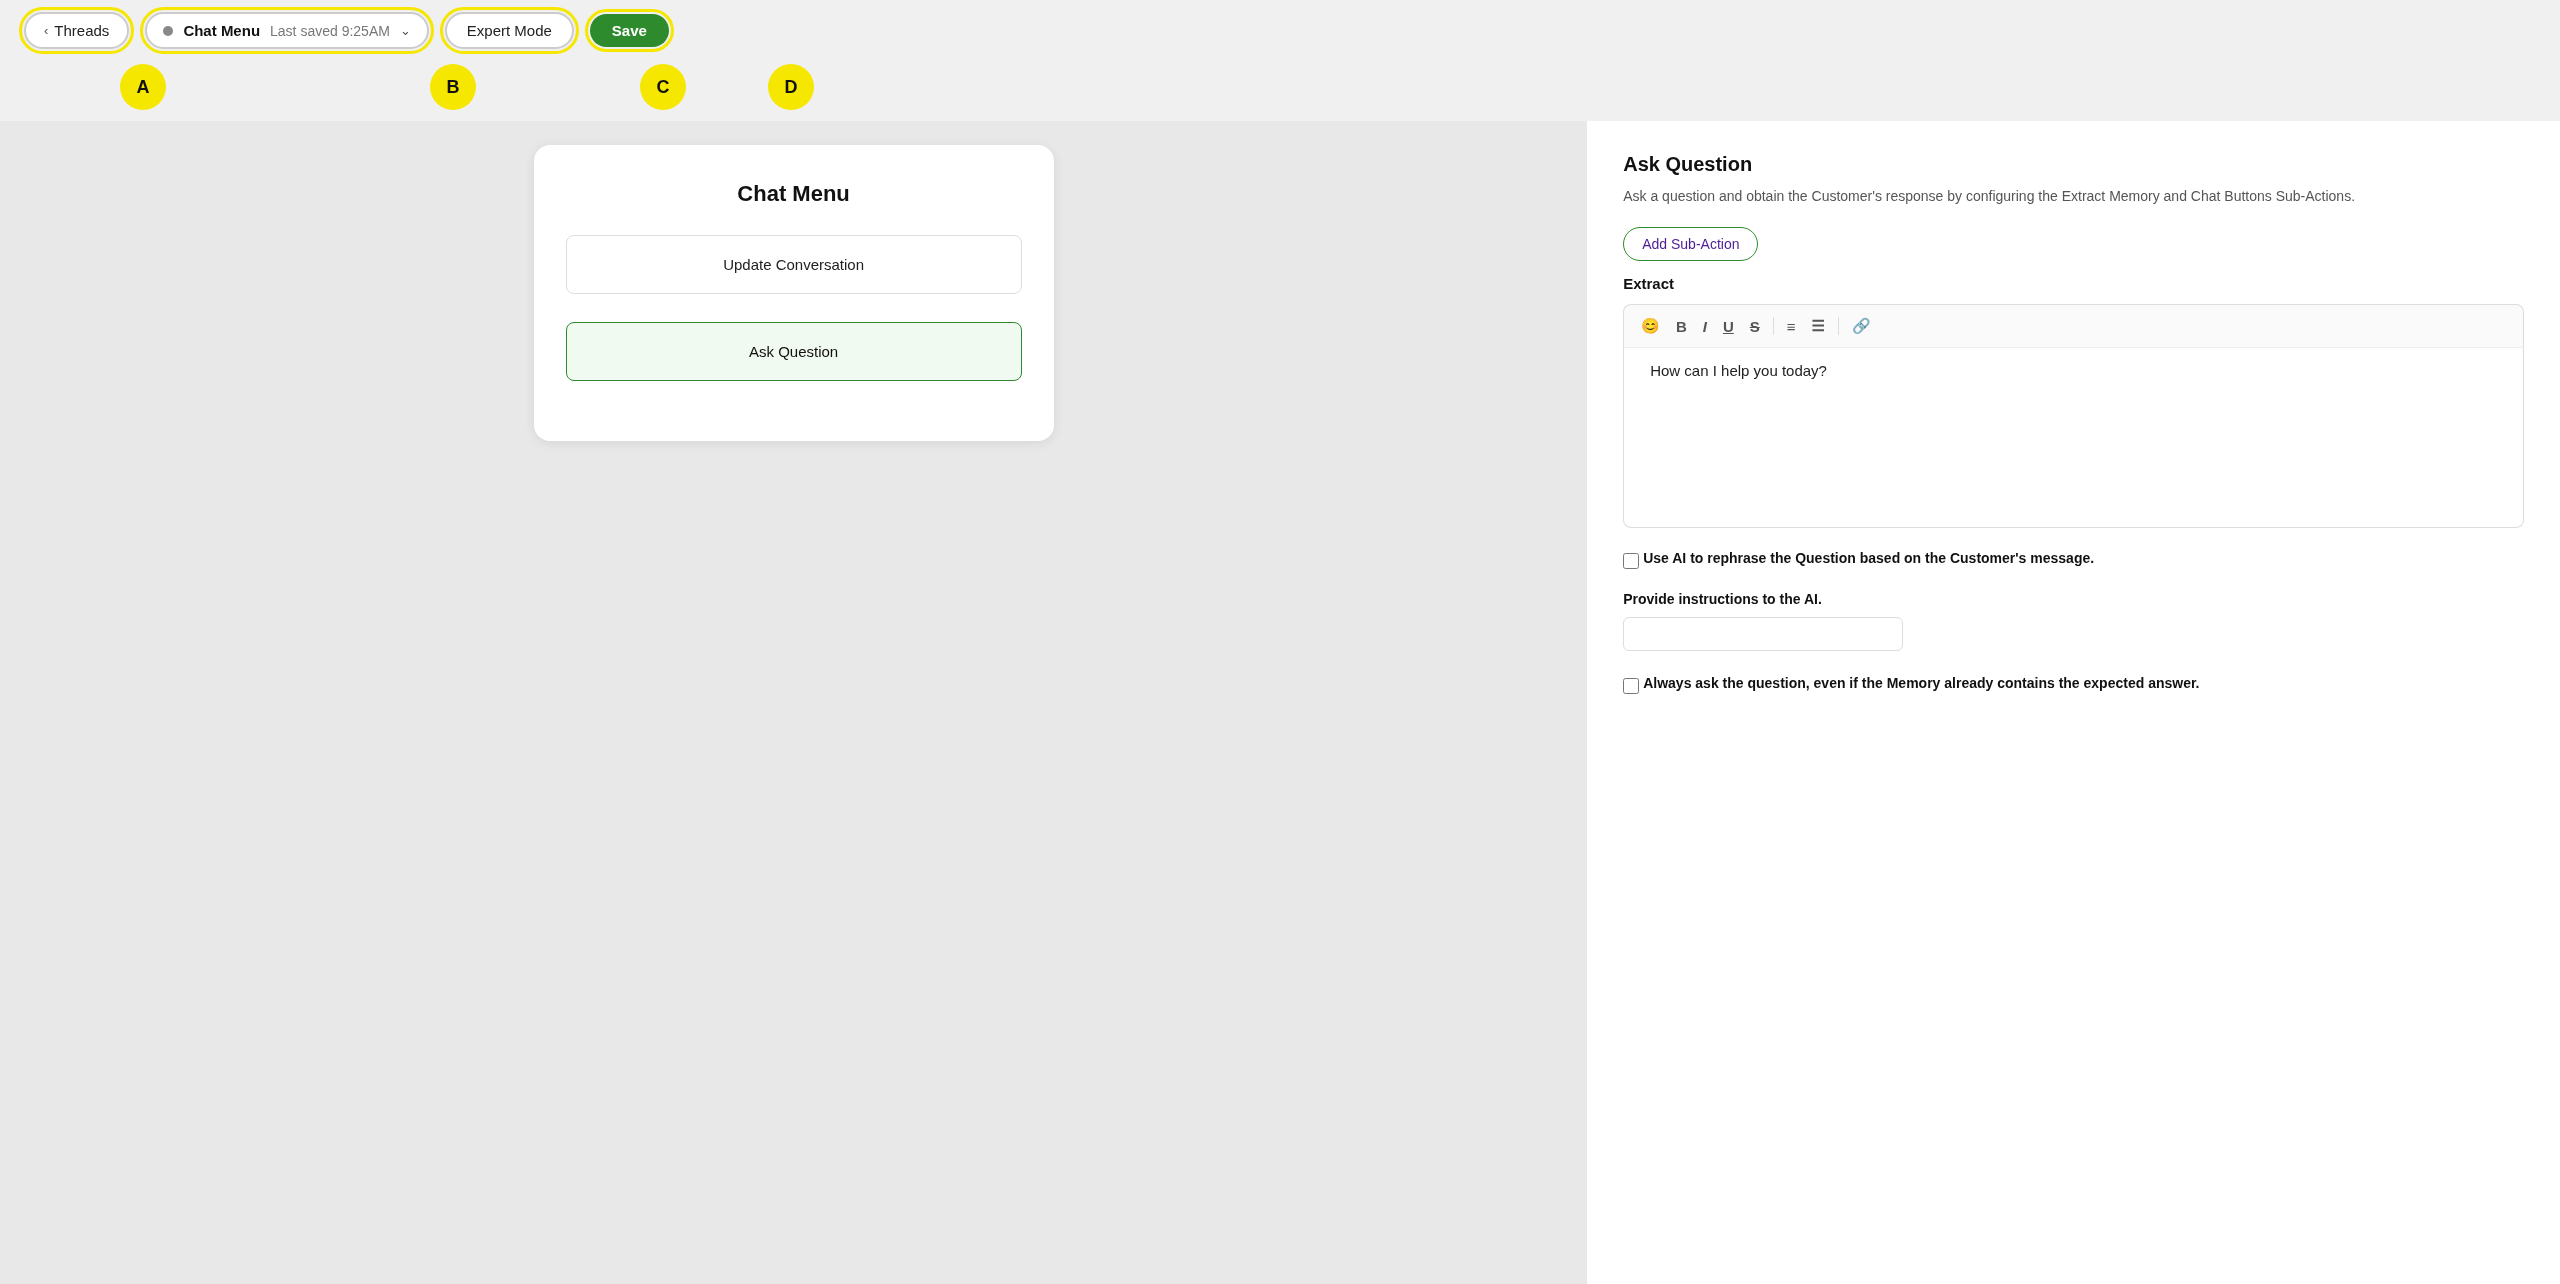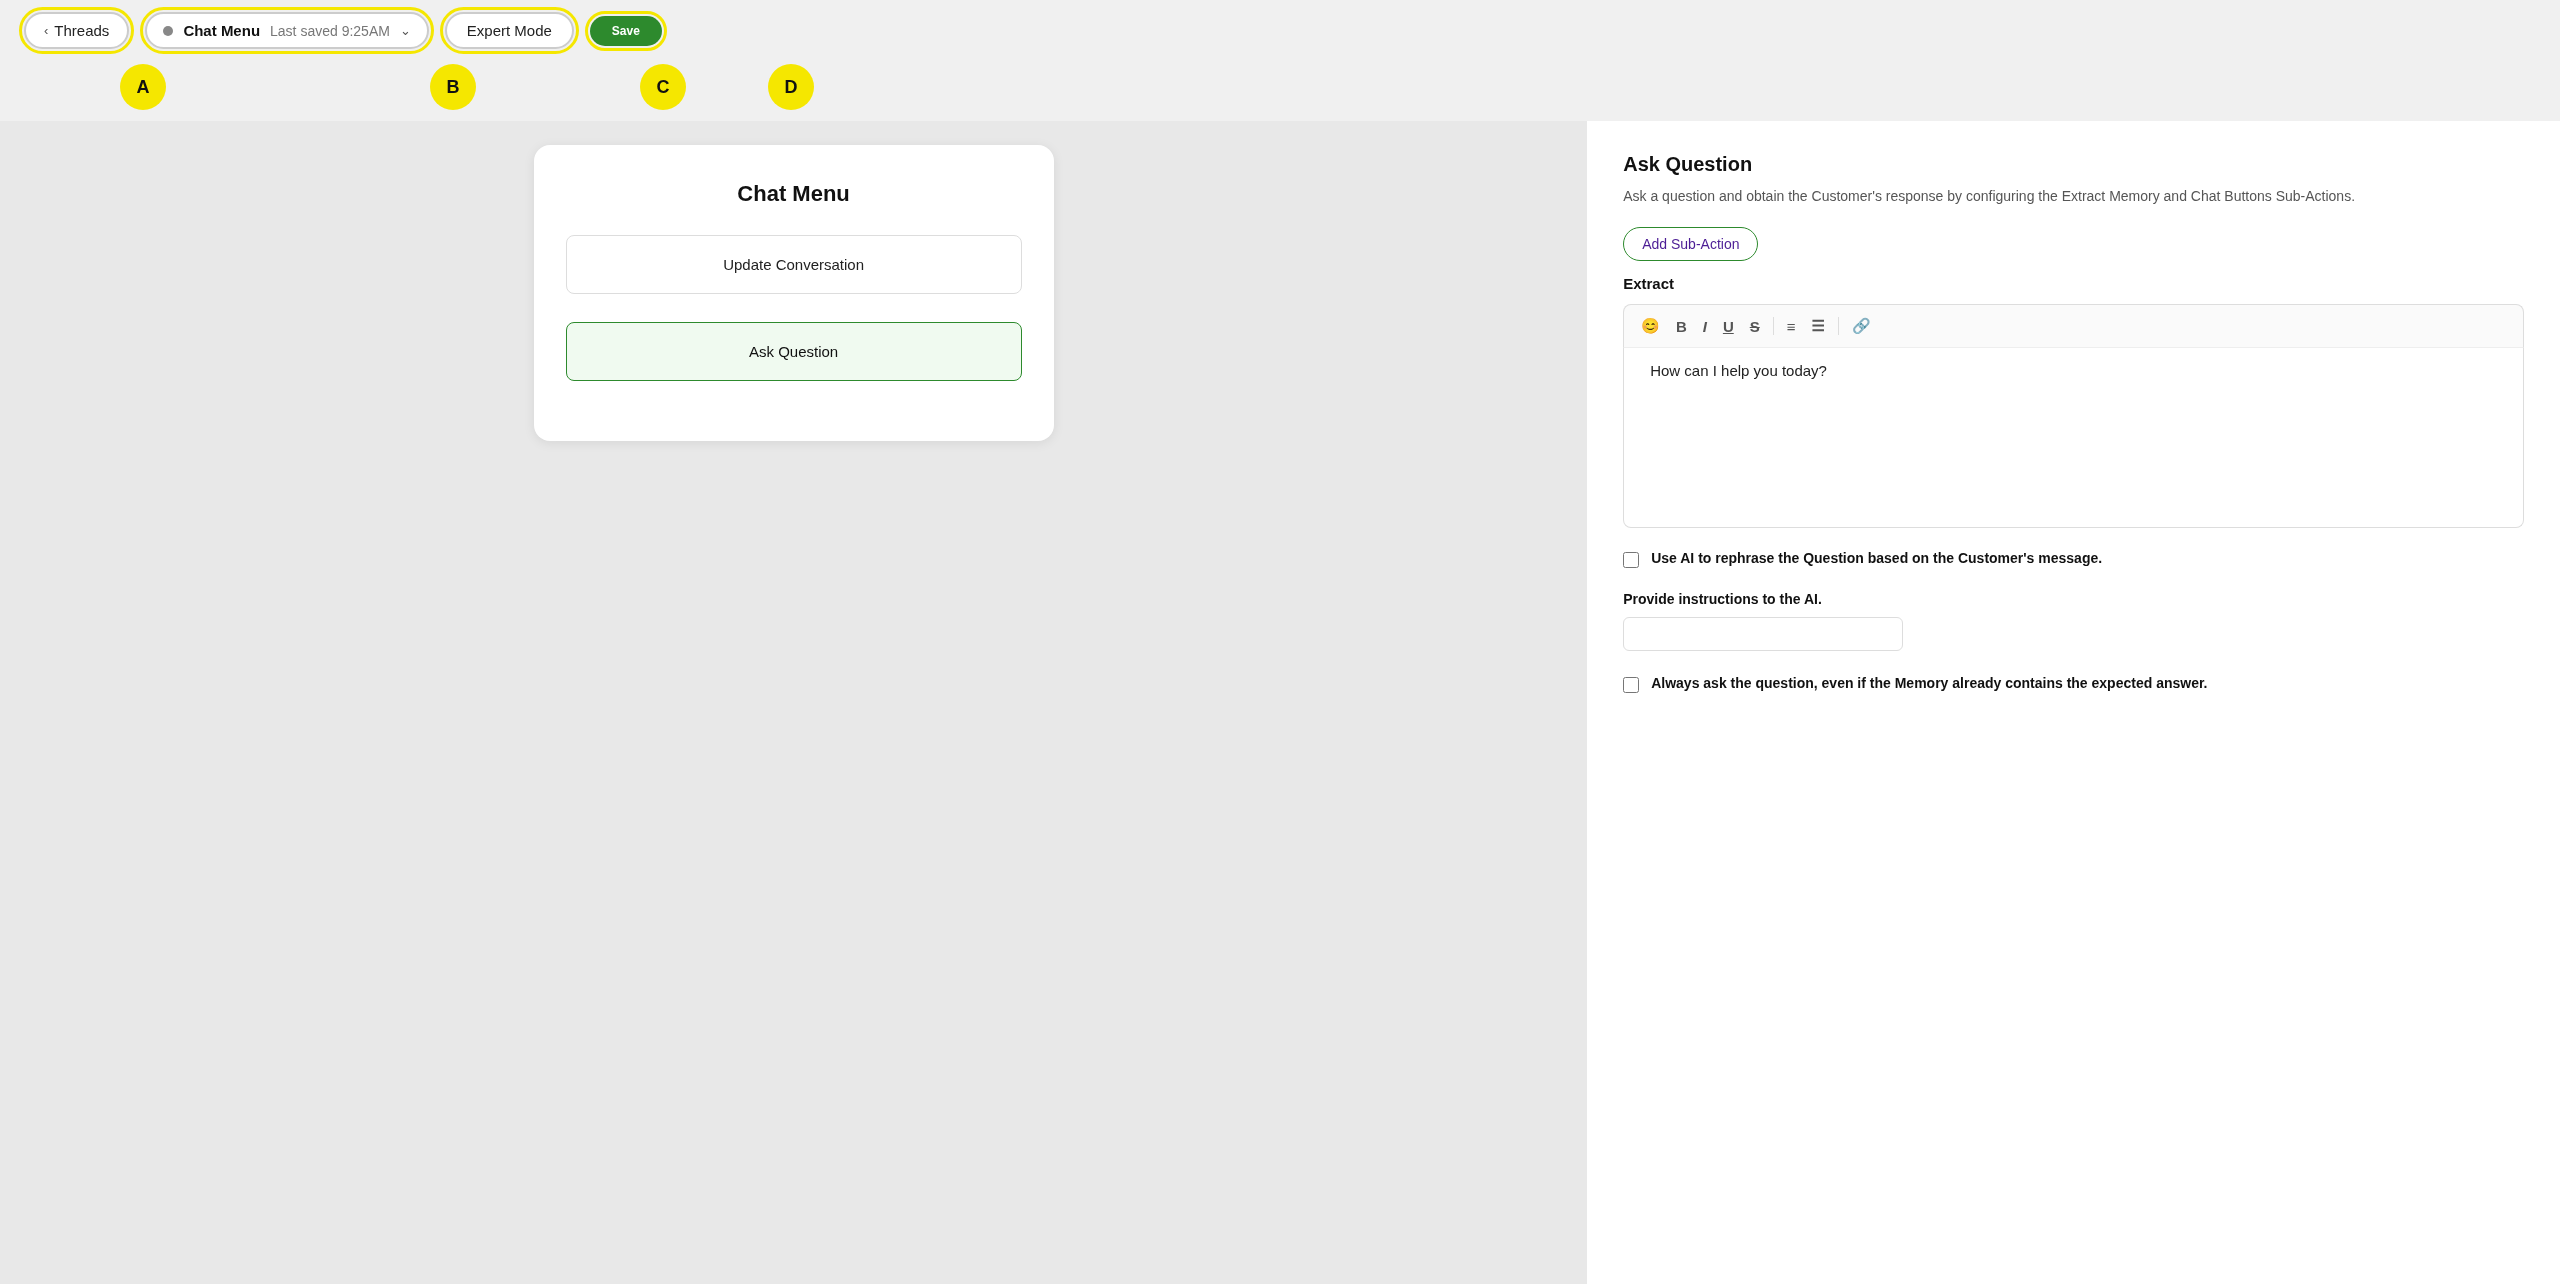--- a/index.html
+++ b/index.html
@@ -95,21 +95,21 @@
     }
 
     .save-btn {
       display: flex;
       align-items: center;
       padding: 8px 22px;
       border: none;
       border-radius: 24px;
       background: #2d8a2d;
       cursor: pointer;
-      font-size: 12px;
+      font-size: 15px;
       font-weight: 600;
       color: white;
       outline: 3px solid #f5e700;
       outline-offset: 2px;
     }
 
     
     .badge {
       width: 46px;
       height: 46px;
@@ -254,22 +254,22 @@
       padding: 14px 26px;
       min-height: 180px;
       font-size: 15px;
       color: #222;
       background: white;
       margin-bottom: 20px;
     }
 
     .checkbox-row {
       display: flex;
-      align-items: center;
-      gap: 12px;
+      align-items: flex-end;
+      gap: 4px;
       margin-bottom: 22px;
     }
 
     .checkbox-row input[type="checkbox"] {
       margin-top: 3px;
       width: 16px;
       height: 16px;
       flex-shrink: 0;
     }
 

